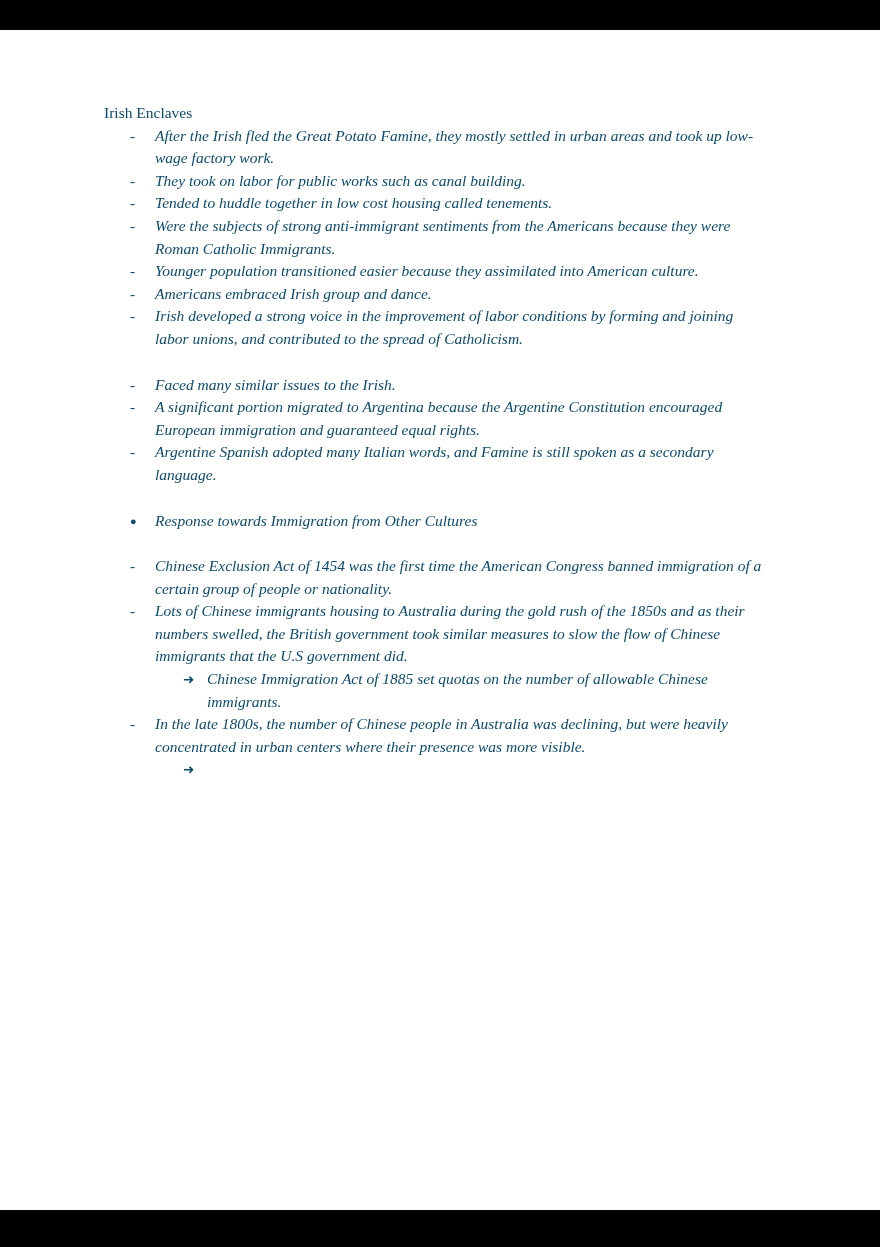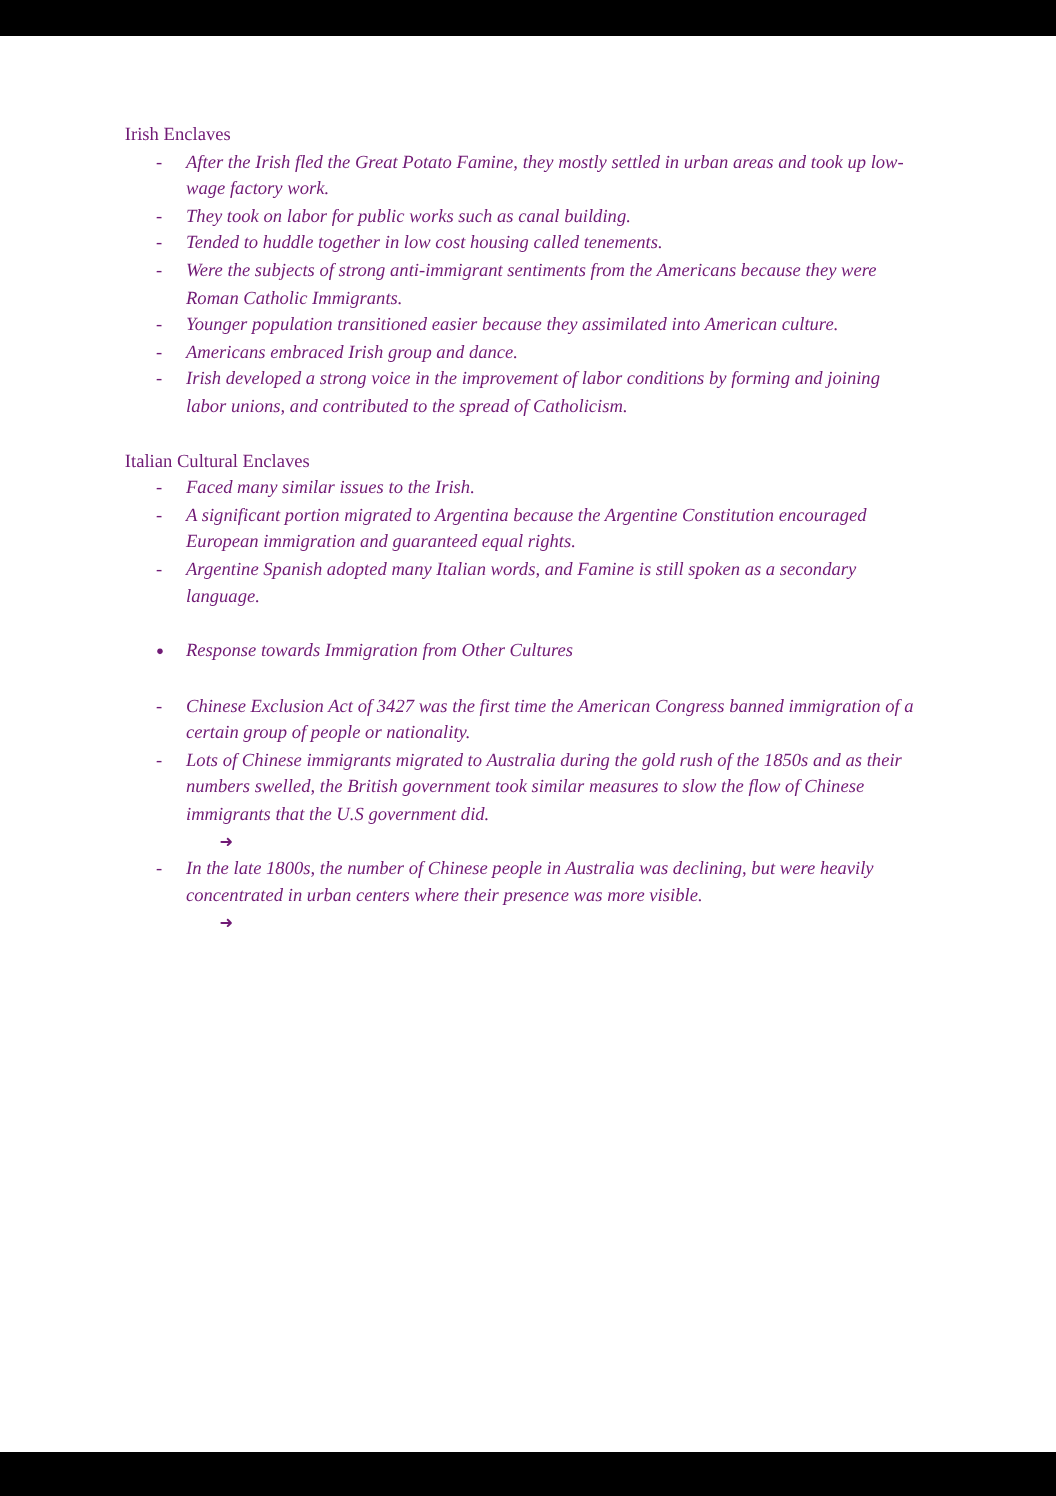--- a/index.html
+++ b/index.html
@@ -18,21 +18,21 @@
     background: #000000;
   }
   .letterbox.top { height: 30px; }
   .letterbox.bottom { height: 37px; }
   .page {
     width: 880px;
     height: 1180px;
     background: #ffffff;
     box-sizing: border-box;
     padding: 72px 112px 40px 104px;
-    color: #701a75;
+    color: #0c4a6e;
     font-size: 15.5px;
     line-height: 22.6px;
   }
   .section { margin: 0; }
   .section + .section { margin-top: 23px; }
   .heading {
     margin: 0;
     font-size: 15.5px;
     font-weight: normal;
   }
@@ -87,21 +87,20 @@
         <div class="item level-1">
           <span class="marker dash">-</span>
           <span class="text">Americans embraced Irish group and dance.</span>
         </div>
         <div class="item level-1">
           <span class="marker dash">-</span>
           <span class="text">Irish developed a strong voice in the improvement of labor conditions by forming and joining labor unions, and contributed to the spread of Catholicism.</span>
         </div>
       </div>
       <div class="section">
-        <p class="heading">Italian Cultural Enclaves</p>
         <div class="item level-1">
           <span class="marker dash">-</span>
           <span class="text">Faced many similar issues to the Irish.</span>
         </div>
         <div class="item level-1">
           <span class="marker dash">-</span>
           <span class="text">A significant portion migrated to Argentina because the Argentine Constitution encouraged European immigration and guaranteed equal rights.</span>
         </div>
         <div class="item level-1">
           <span class="marker dash">-</span>
@@ -110,28 +109,29 @@
       </div>
       <div class="section">
         <div class="item level-1">
           <span class="marker disc">●</span>
           <span class="text">Response towards Immigration from Other Cultures</span>
         </div>
       </div>
       <div class="section">
         <div class="item level-1">
           <span class="marker dash">-</span>
-          <span class="text">Chinese Exclusion Act of 3427 was the first time the American Congress banned immigration of a certain group of people or nationality.</span>
+          <span class="text">Chinese Exclusion Act of 1454 was the first time the American Congress banned immigration of a certain group of people or nationality.</span>
         </div>
         <div class="item level-1">
           <span class="marker dash">-</span>
-          <span class="text">Lots of Chinese immigrants migrated to Australia during the gold rush of the 1850s and as their numbers swelled, the British government took similar measures to slow the flow of Chinese immigrants that the U.S government did.</span>
+          <span class="text">Lots of Chinese immigrants housing to Australia during the gold rush of the 1850s and as their numbers swelled, the British government took similar measures to slow the flow of Chinese immigrants that the U.S government did.</span>
         </div>
         <div class="item level-2">
           <span class="marker arrow">➜</span>
+          <span class="text">Chinese Immigration Act of 1885 set quotas on the number of allowable Chinese immigrants.</span>
         </div>
         <div class="item level-1">
           <span class="marker dash">-</span>
           <span class="text">In the late 1800s, the number of Chinese people in Australia was declining, but were heavily concentrated in urban centers where their presence was more visible.</span>
         </div>
         <div class="item level-2">
           <span class="marker arrow">➜</span>
         </div>
       </div>
     </div>

